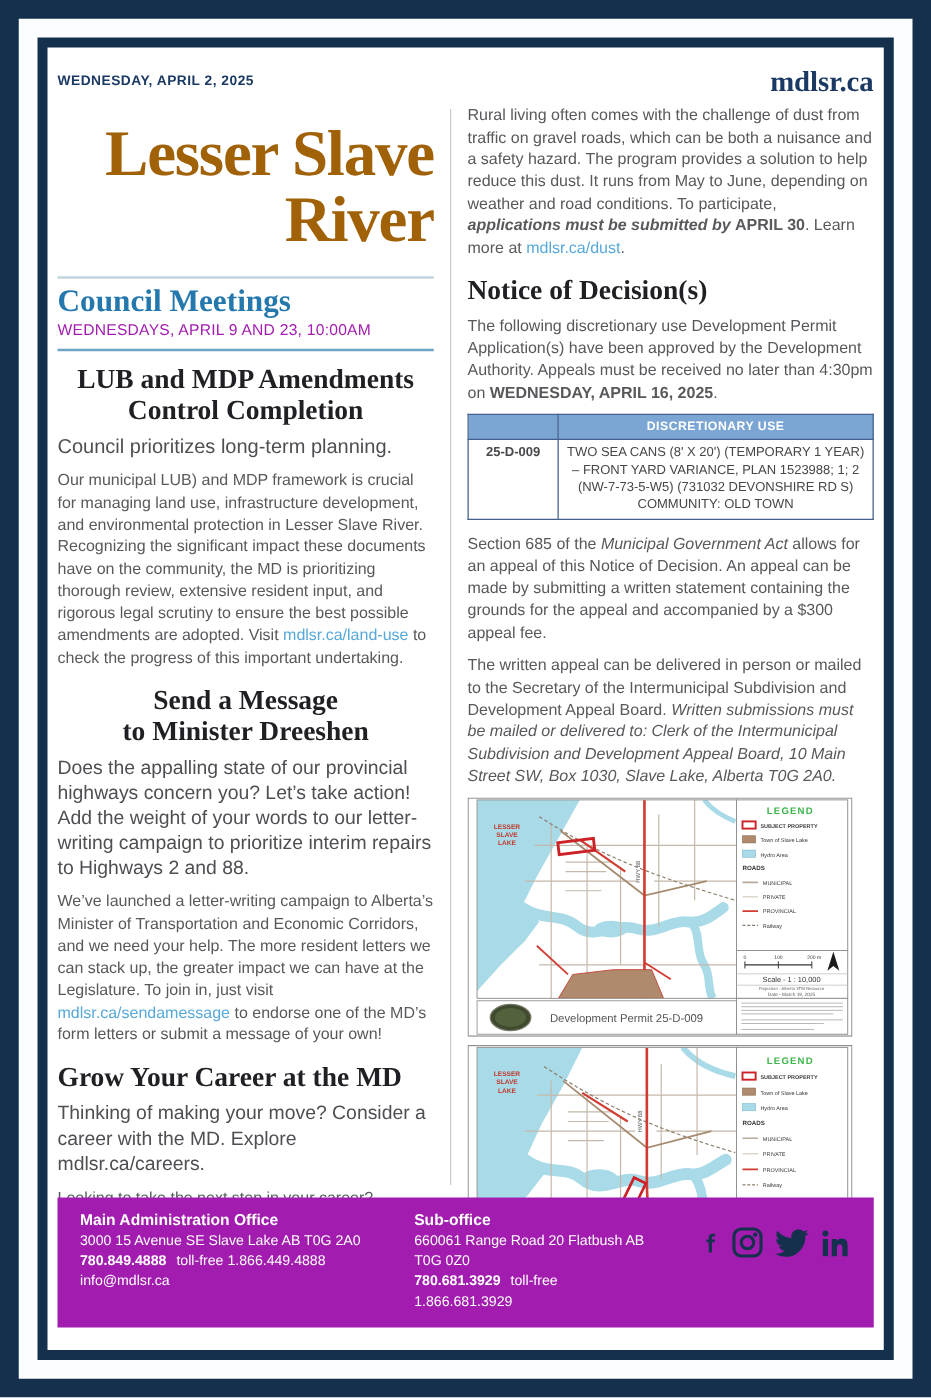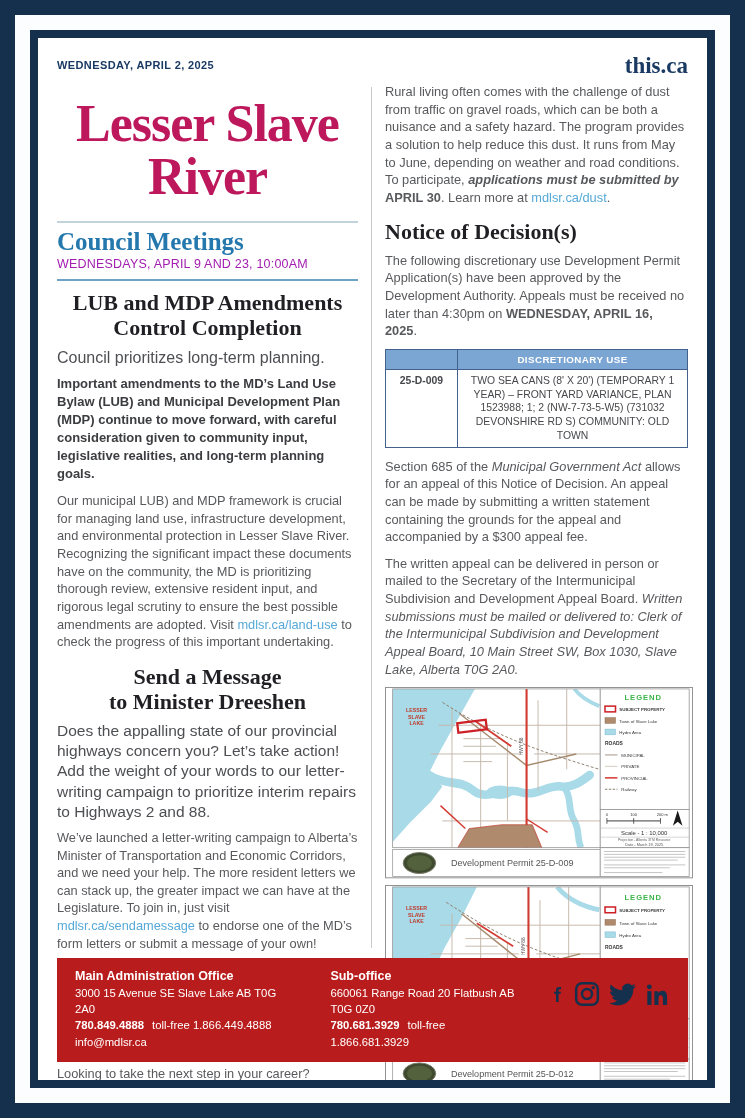--- a/index.html
+++ b/index.html
@@ -1,31 +1,31 @@
 <!DOCTYPE html>
 <html><head>
 <meta charset="utf-8">
 <style>
   * { margin:0; padding:0; box-sizing:border-box; }
   body { width:745px; height:1118px; font-family:"Liberation Sans", sans-serif; }
   .page { width:745px; height:1118px; background:#14304d; padding:15px; }
   .gap { width:100%; height:100%; background:#fcfdfe; padding:15px; }
   .frame { width:100%; height:100%; border:8px solid #14304d; background:#ffffff; }
-  .content { height:100%; padding:15px 19px 18px; display:flex; flex-direction:column; overflow:hidden; }
+  .content { height:100%; padding:15px 8px 18px; display:flex; flex-direction:column; overflow:hidden; }
 
   .hdr { display:flex; justify-content:space-between; align-items:flex-start; margin-bottom:4px; }
   .hdr-date { font-size:11px; font-weight:600; letter-spacing:.4px; color:#1b3a63; padding-top:6px; }
   .hdr-site { font-family:"Liberation Serif", serif; font-size:23px; font-weight:700; color:#1b3a63; }
 
   .columns { display:flex; flex:1; min-height:0; }
   .col-left { width:301px; flex:none; }
   .vdivider { width:1px; background:#cbcbcb; margin:4px 13px 0 13px; }
   .col-right { flex:1; min-width:0; }
 
-  .masthead { font-family:"Liberation Serif", serif; font-size:52px; line-height:1.02; font-weight:700; color:#be185d; text-align:center; margin:14px 0 18px; letter-spacing:-1px; }
+  .masthead { font-family:"Liberation Serif", serif; font-size:52px; line-height:1.02; font-weight:700; color:#a16207; text-align:right; margin:14px 0 18px; letter-spacing:-1px; }
   .masthead span { display:block; }
 
   .council { border-top:2px solid #c3d3dc; border-bottom:2px solid #6fa3c6; padding:6px 0 8px; margin-bottom:10px; }
   .council-title { font-family:"Liberation Serif", serif; font-size:25px; font-weight:700; color:#2478ad; line-height:1.05; }
   .council-sched { font-size:12.5px; color:#a21caf; letter-spacing:.2px; margin-top:2px; }
 
   .art-h { font-family:"Liberation Serif", serif; font-size:22px; line-height:1.12; font-weight:700; color:#1f1f24; margin:10px 0 7px; }
   .art-h span { display:block;text-align:center; }
   .lede { font-size:15.5px; color:#4e4f53; line-height:1.3; margin-bottom:7px; }
   .empara { font-size:13px; font-weight:700; color:#3c3d40; line-height:1.38; margin-bottom:9px; }
@@ -40,61 +40,60 @@
   table.notice-tbl { width:100%; border-collapse:collapse; border:1.5px solid #44608c; margin:4px 0 10px; }
   .notice-tbl th, .notice-tbl td { border:1px solid #44608c; padding:4px 6px; text-align:center; vertical-align:top; }
   .notice-tbl thead th { background:#7ba6d4; color:#ffffff; font-size:9.8px; letter-spacing:.4px; font-weight:700; }
   .notice-tbl td { font-size:10.4px; color:#46474a; line-height:1.32; }
   .notice-tbl td.idc { width:72px; font-weight:600; }
 
   .mapwrap { margin-top:6px; }
   .map-svg { display:block; width:308px; }
   .map-svg text { font-family:"Liberation Sans", sans-serif; }
 
-  .footer { margin-top:10px; background:#b91c1c; display:flex; align-items:flex-start; padding:11px 18px 12px; color:#ffffff; }
+  .footer { margin-top:10px; background:#a21caf; display:flex; align-items:flex-start; padding:11px 18px 12px; color:#ffffff; }
   .f-office { margin-right:34px; }
   .f-title { font-size:12.5px; font-weight:700; margin-bottom:2px; }
   .f-line { font-size:11.3px; line-height:1.45; }
   .f-phone { font-weight:700; }
   .f-sp { display:inline-block; width:8px; }
   .social { margin-left:auto; display:flex; gap:9px; align-items:center; padding-top:12px; }
   .social svg { display:block; }
 </style>
 </head>
 <body>
 
 <div class="page">
  <div class="gap">
   <div class="frame">
    <div class="content">
 
     <div class="hdr">
       <div class="hdr-date">WEDNESDAY, APRIL 2, 2025</div>
-      <div class="hdr-site">this.ca</div>
+      <div class="hdr-site">mdlsr.ca</div>
     </div>
 
     <div class="columns">
 
       <div class="col-left">
         <h1 class="masthead">
           <span>Lesser Slave</span>
           <span>River</span>
         </h1>
 
         <div class="council">
           <div class="council-title">Council Meetings</div>
           <div class="council-sched">WEDNESDAYS, APRIL 9 AND 23, 10:00AM</div>
         </div>
 
         <h2 class="art-h">
           <span>LUB and MDP Amendments</span>
           <span>Control Completion</span>
         </h2>
         <p class="lede" style="font-size:16px">Council prioritizes long-term planning.</p>
-        <p class="empara">Important amendments to the MD’s Land Use Bylaw (LUB) and Municipal Development Plan (MDP) continue to move forward, with careful consideration given to community input, legislative realities, and long-term planning goals.</p>
         <p class="body"><span>Our municipal LUB) and MDP framework is crucial for managing land use, infrastructure development, and environmental protection in Lesser Slave River. Recognizing the significant impact these documents have on the community, the MD is prioritizing thorough review, extensive resident input, and rigorous legal scrutiny to ensure the best possible amendments are adopted. Visit </span><span class="lnk">mdlsr.ca/land-use</span><span> to check the progress of this important undertaking.</span></p>
 
         <h2 class="art-h" style="margin-top:14px">
           <span>Send a Message</span>
           <span>to Minister Dreeshen</span>
         </h2>
         <p class="lede">Does the appalling state of our provincial highways concern you? Let’s take action! Add the weight of your words to our letter-writing campaign to prioritize interim repairs to Highways 2 and 88.</p>
         <p class="body"><span>We’ve launched a letter-writing campaign to Alberta’s Minister of Transportation and Economic Corridors, and we need your help. The more resident letters we can stack up, the greater impact we can have at the Legislature. To join in, just visit </span><span class="lnk">mdlsr.ca/sendamessage</span><span> to endorse one of the MD’s form letters or submit a message of your own!</span></p>
 
         <h2 class="art-h" style="margin-top:14px">Grow Your Career at the MD</h2>

